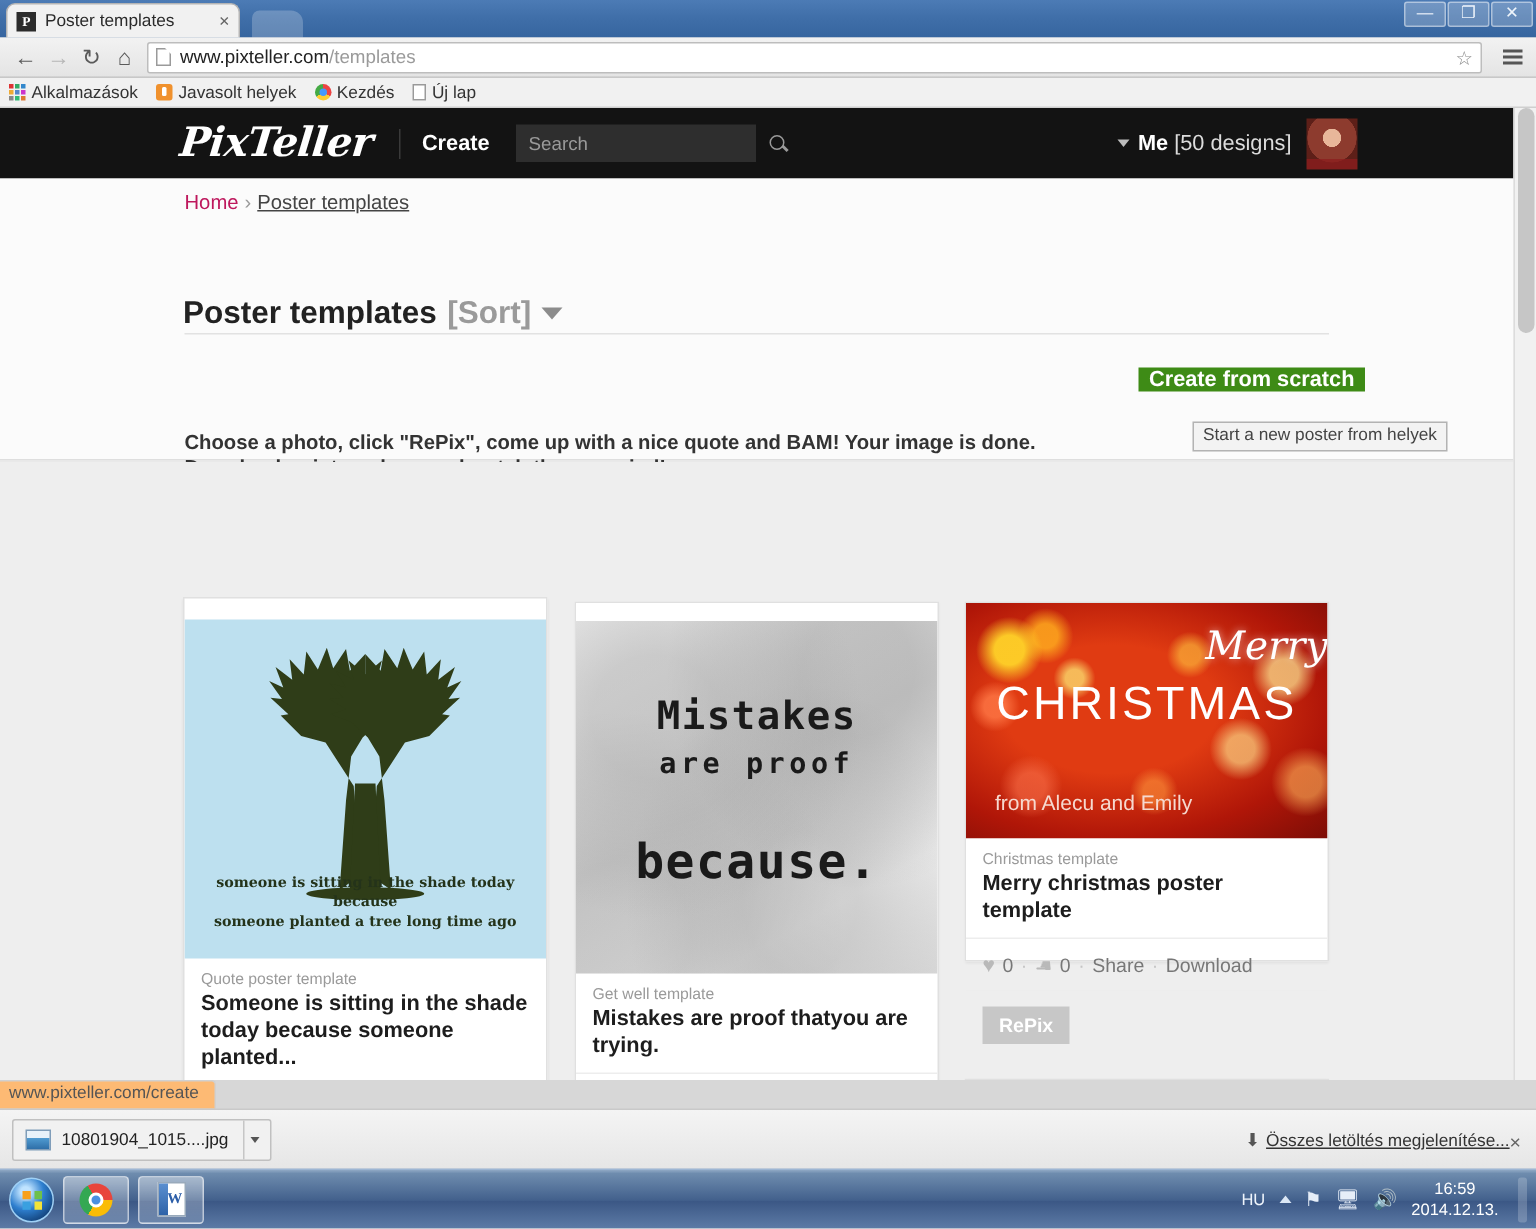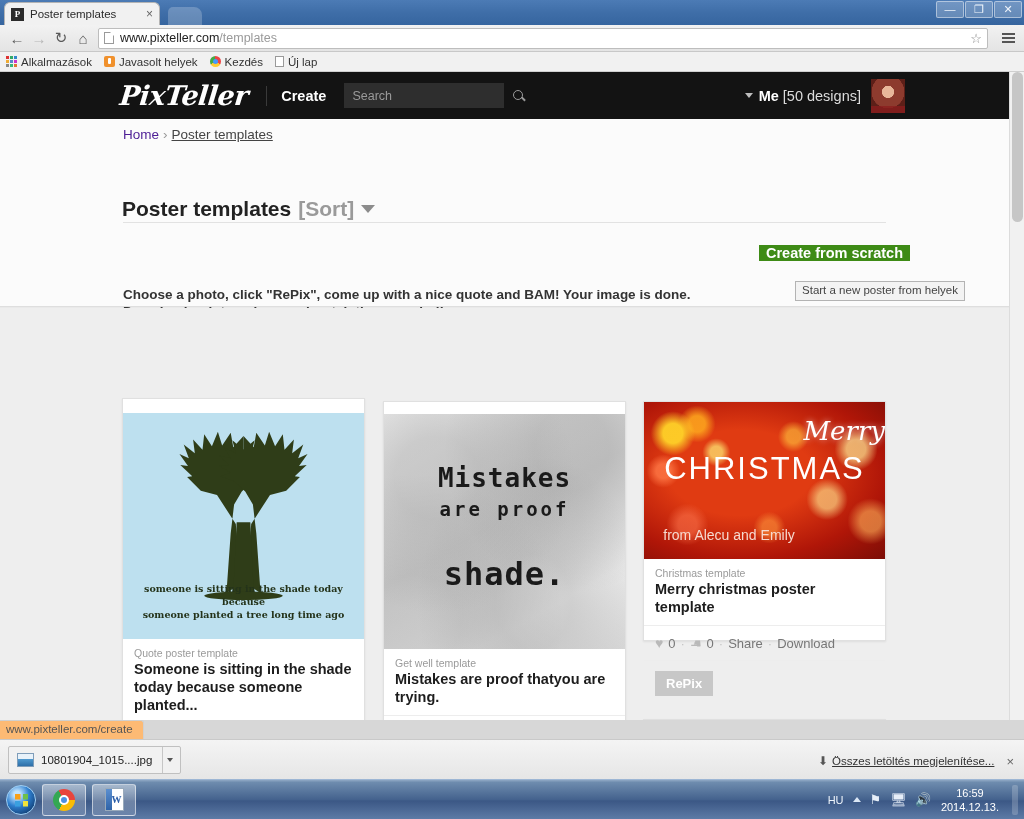--- a/index.html
+++ b/index.html
@@ -176,21 +176,21 @@
   }
 
   
   .content-panel {
     position: absolute; top: 47px; left: 0; width: 1009px; height: 188px;
     background: #fbfbfb; border-bottom: 1px solid #dedede;
   }
   .breadcrumb {
     position: absolute; left: 123px; top: 55px; font-size: 13.5px; color: #777;
   }
-  .breadcrumb a { color: #4c1d95; text-decoration: none; }
+  .breadcrumb a { color: #be185d; text-decoration: none; }
   .breadcrumb .crumb-current { color: #444; text-decoration: underline; }
   .bc-sep { margin: 0 4px; color: #999; }
   .hr-line {
     position: absolute; left: 123px; top: 150px; width: 763px; height: 1px;
     background: #e2e2e2;
   }
   .page-title {
     position: absolute; left: 122px; top: 125px;
     font-size: 21px; font-weight: bold; color: #222; display: flex; align-items: baseline;
   }
@@ -333,21 +333,21 @@
   }
   .dl-name { font-size: 11.5px; color: #222; margin: 0 10px 0 7px; white-space: nowrap; }
   .dl-caret {
     border-left: 1px solid #c6c6c6; height: 26px; width: 14px;
     display: flex; align-items: center; justify-content: center; margin-left: auto;
   }
   .dl-caret i {
     width:0;height:0;border-left:3px solid transparent;border-right:3px solid transparent;
     border-top:4px solid #555;
   }
-  .shelf-right { margin-left: auto; display: flex; align-items: flex-end; margin-right: 10px; gap: 12px; }
+  .shelf-right { margin-left: auto; display: flex; align-items: flex-end; margin-right: 10px; }
   .shelf-link { font-size: 11.5px; color: #333; text-decoration: underline; }
   .dl-arrow { color: #555; font-size: 12px; margin-right: 4px; }
   .shelf-close { color: #666; font-size: 13px; }
 
   
   .taskbar {
     position: absolute; left: 0; top: 779px; width: 1024px; height: 40px;
     background: linear-gradient(to bottom,#8fa8c4 0%,#6e8cae 6%,#42608c 52%,#3b5785 53%,#5d7ba6 100%);
     border-top: 1px solid #9db6d4; display: flex; align-items: center;
   }
@@ -538,21 +538,21 @@
           <div class="ttl">Someone is sitting in the shade today because someone planted...</div>
         </div>
 
       </div>
 
       <div class="card" style="left:383px; top:93px; width:243px; height:330px;">
         <div class="thumb" style="height:247px;">
           <div class="art-paper">
             <div class="ln" style="top:20%;font-size:26px;letter-spacing:1px;">Mistakes</div>
             <div class="ln" style="top:34%;font-size:19px;letter-spacing:3px;">are proof</div>
-            <div class="ln" style="top:57%;font-size:32px;letter-spacing:1px;">shade.</div>
+            <div class="ln" style="top:57%;font-size:32px;letter-spacing:1px;">because.</div>
           </div>
         </div>
         <div class="meta">
           <div class="cat">Get well template</div>
           <div class="ttl">Mistakes are proof thatyou are trying.</div>
         </div>
         <div class="actions">
           
           
           

